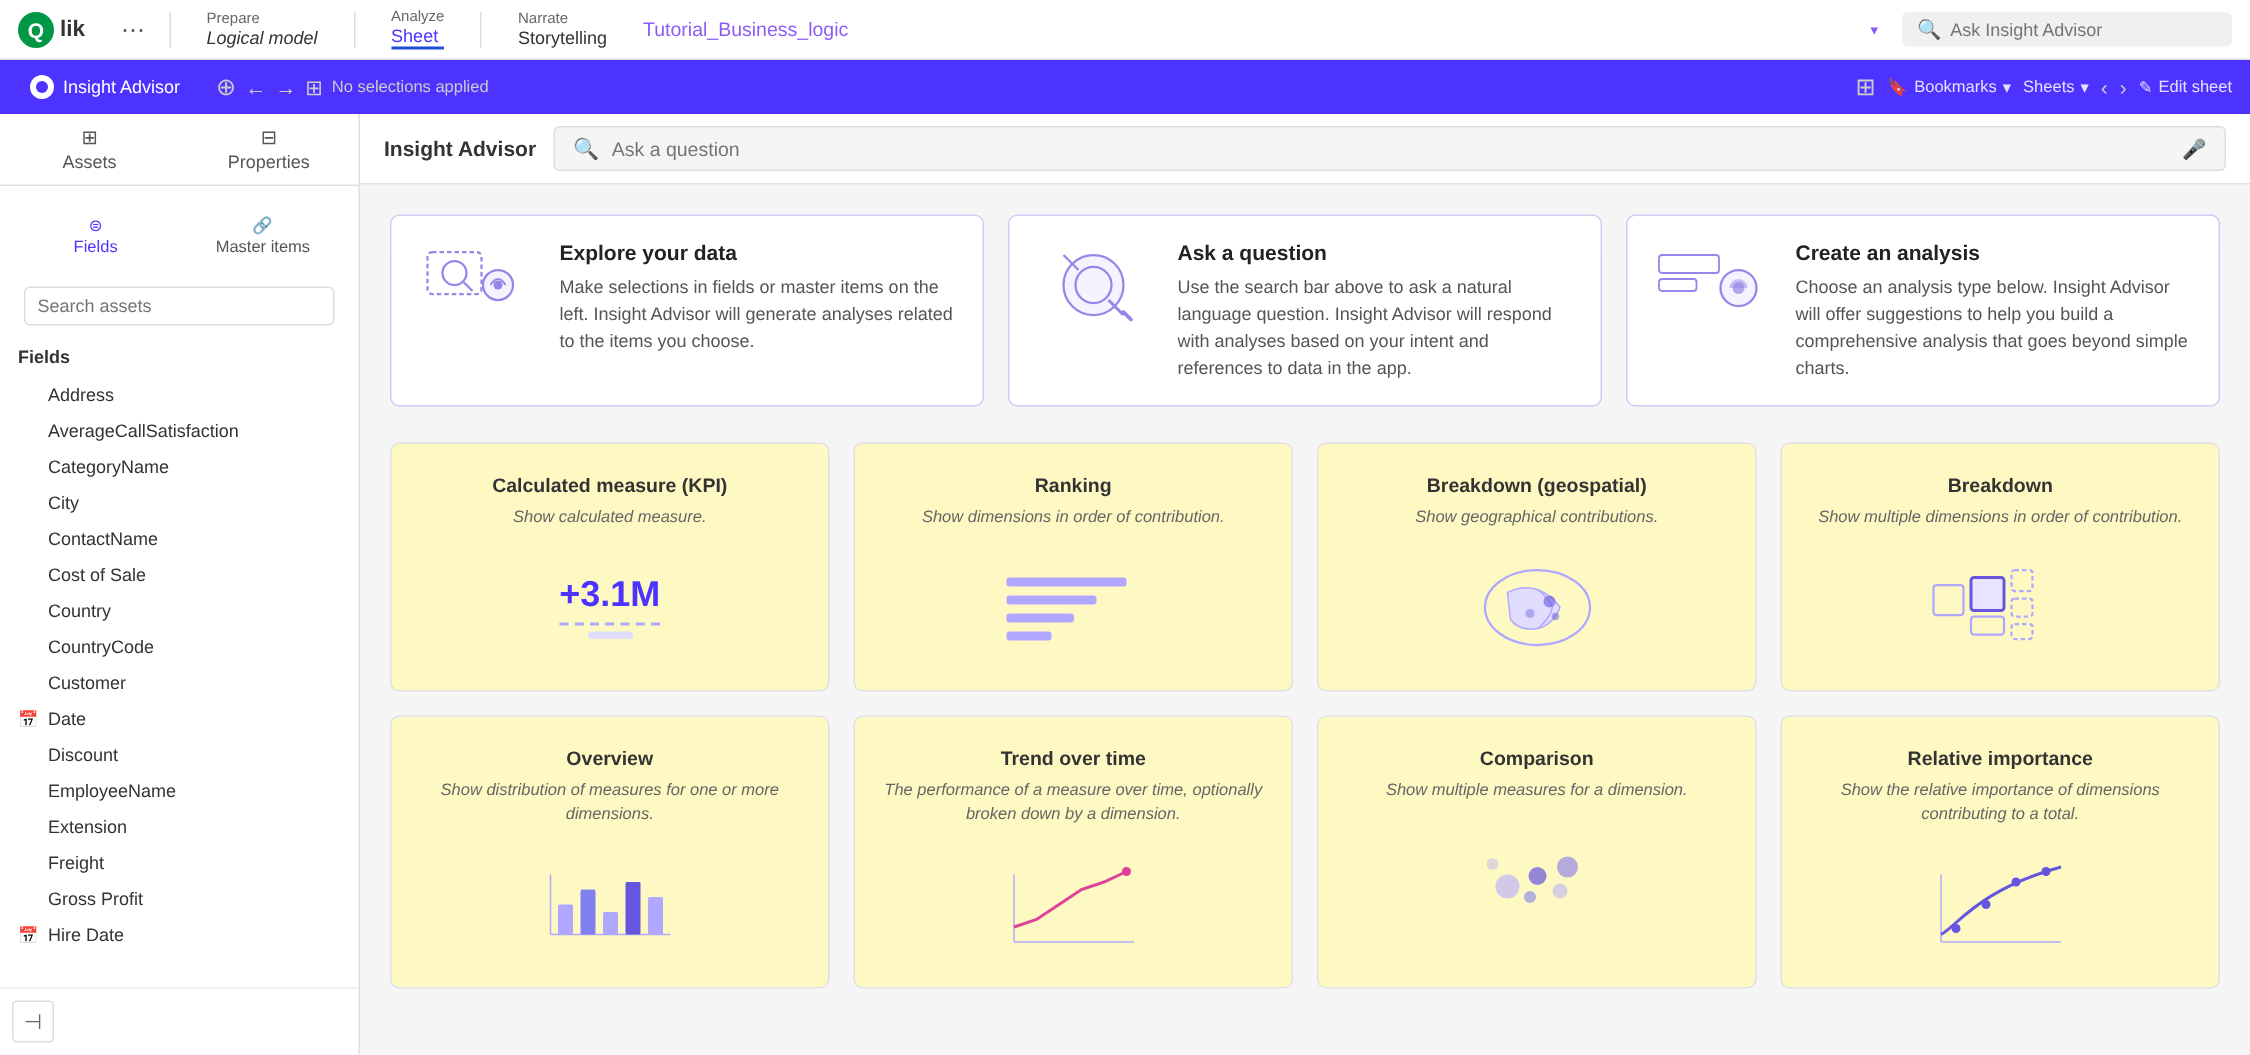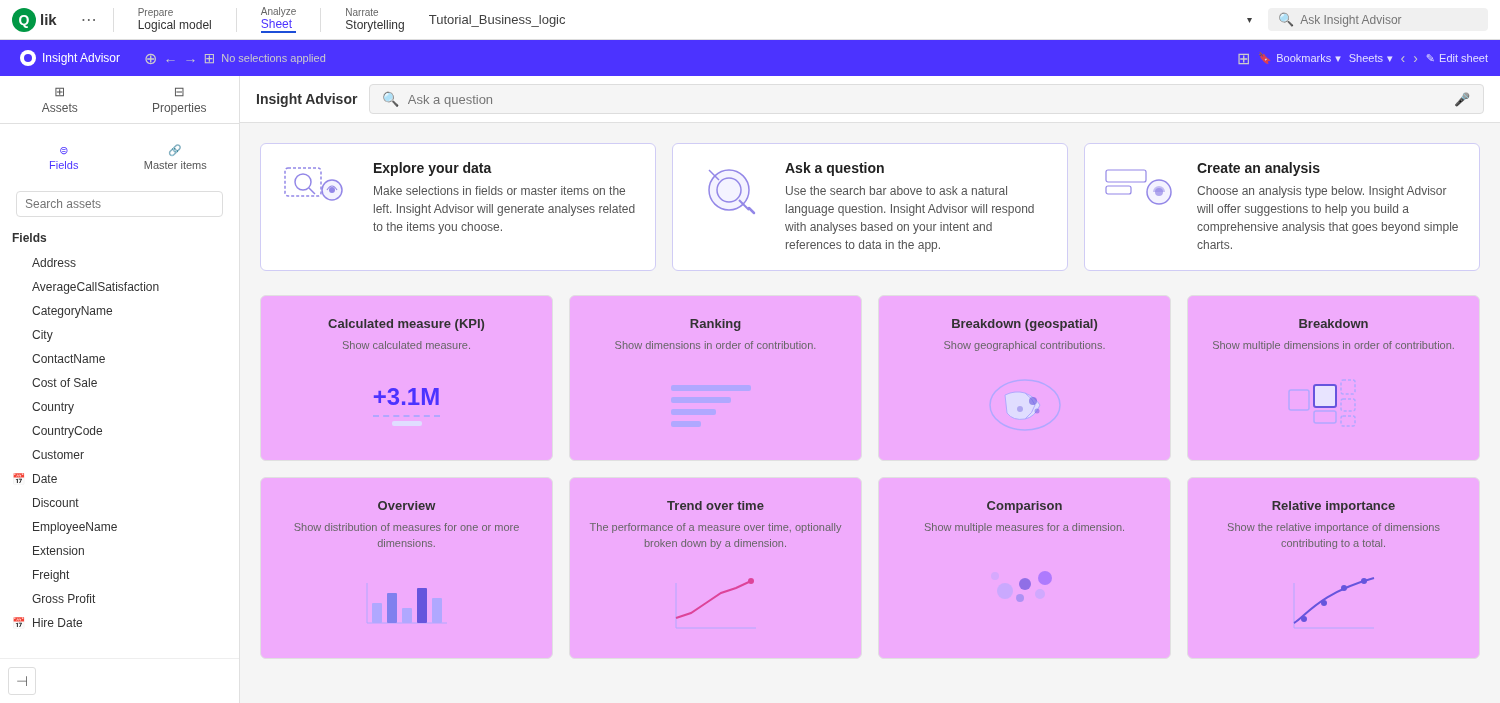--- a/index.html
+++ b/index.html
@@ -10,21 +10,21 @@
       display: flex; align-items: center; background: #fff; border-bottom: 1px solid #ddd;
       height: 40px; padding: 0 12px; gap: 16px; flex-shrink: 0;
     }
     .qlik-logo { display: flex; align-items: center; gap: 4px; margin-right: 8px; }
     .qlik-logo-q { color: #fff; background: #009845; border-radius: 50%; width: 24px; height: 24px; display: flex; align-items: center; justify-content: center; font-weight: bold; font-size: 14px; }
     .nav-section { display: flex; flex-direction: column; cursor: pointer; padding: 0 8px; }
     .nav-section-label { font-size: 10px; color: #666; }
     .nav-section-value { font-size: 12px; color: #333; font-weight: 500; display: flex; align-items: center; gap: 4px; }
     .nav-section-value.active { color: #4C33FF; border-bottom: 2px solid #1d4ed8; }
     .nav-divider { width: 1px; height: 24px; background: #ddd; }
-    .app-title { flex: 1; display: flex; justify-content: space-between; align-items: center; font-size: 13px; font-weight: 500; color: #404040; gap: 4px; cursor: pointer; }
+    .app-title { flex: 1; display: flex; justify-content: space-between; align-items: center; font-size: 13px; font-weight: 500; color: #8b5cf6; gap: 4px; cursor: pointer; }
     .search-bar-top { display: flex; align-items: center; background: #f0f0f0; border-radius: 4px; padding: 4px 10px; gap: 6px; width: 220px; }
     .search-bar-top input { border: none; background: transparent; outline: none; font-size: 12px; color: #666; width: 100%; }
     .dots-menu { color: #666; cursor: pointer; font-size: 16px; }
 
     
     .second-toolbar {
       display: flex; align-items: center; background: #4C33FF; height: 36px;
       padding: 0 12px; gap: 8px; flex-shrink: 0;
     }
     .insight-advisor-btn { display: flex; align-items: center; gap: 6px; color: #fff; font-size: 12px; font-weight: 500; cursor: pointer; padding: 4px 8px; }
@@ -76,44 +76,44 @@
     .info-card-body {}
     .info-card-title { font-size: 14px; font-weight: 600; color: #222; margin-bottom: 6px; }
     .info-card-desc { font-size: 12px; color: #555; line-height: 1.5; }
 
     
     .svg-icon { opacity: 0.7; }
 
     
     .section-title { font-size: 16px; font-weight: 500; color: #333; margin-bottom: 16px; }
     .analysis-grid { display: grid; grid-template-columns: repeat(4, 1fr); gap: 16px; margin-bottom: 16px; }
-    .analysis-card { background: #f0abfc; border: 1px solid #e0e0e0; border-radius: 6px; padding: 20px 16px; cursor: pointer; }
+    .analysis-card { background: #fef9c3; border: 1px solid #e0e0e0; border-radius: 6px; padding: 20px 16px; cursor: pointer; }
     .analysis-card-title { font-size: 13px; font-weight: 600; color: #333; text-align: center; margin-bottom: 6px; }
-    .analysis-card-desc { font-size: 11px; color: #666; text-align: center; line-height: 1.5; margin-bottom: 16px; }
+    .analysis-card-desc { font-size: 11px; color: #666; text-align: center; line-height: 1.5; margin-bottom: 16px; font-style: italic; }
     .analysis-card-visual { height: 70px; display: flex; align-items: center; justify-content: center; }
 
     
     .ia-content::-webkit-scrollbar { width: 6px; }
     .ia-content::-webkit-scrollbar-thumb { background: #ccc; border-radius: 3px; }
     .sidebar-content::-webkit-scrollbar { width: 4px; }
     .sidebar-content::-webkit-scrollbar-thumb { background: #ccc; border-radius: 3px; }
   </style>
 </head>
 <body>
 
 <div class="top-nav">
   <div class="qlik-logo">
     <div class="qlik-logo-q">Q</div>
     <span style="font-weight:700;font-size:15px;color:#333;">lik</span>
   </div>
   <span class="dots-menu">⋯</span>
   <div class="nav-divider"></div>
   <div class="nav-section">
     <span class="nav-section-label">Prepare</span>
-    <span class="nav-section-value" style="display:flex;align-items:center;gap:4px;">Logical model</span>
+    <span class="nav-section-value" style="display:flex;align-items:center;gap:4px;font-style:italic;">Logical model</span>
   </div>
   <div class="nav-divider"></div>
   <div class="nav-section">
     <span class="nav-section-label">Analyze</span>
     <span class="nav-section-value active" style="display:flex;align-items:center;gap:4px;">Sheet</span>
   </div>
   <div class="nav-divider"></div>
   <div class="nav-section">
     <span class="nav-section-label">Narrate</span>
     <span class="nav-section-value">Storytelling</span>

